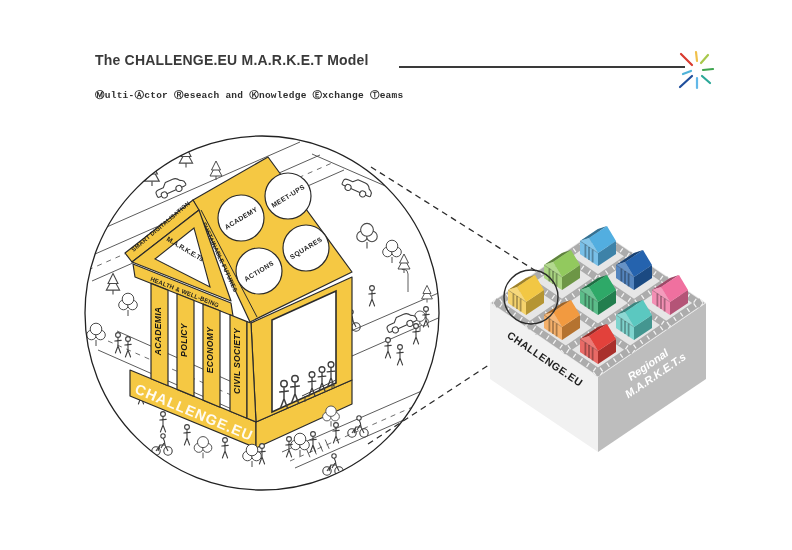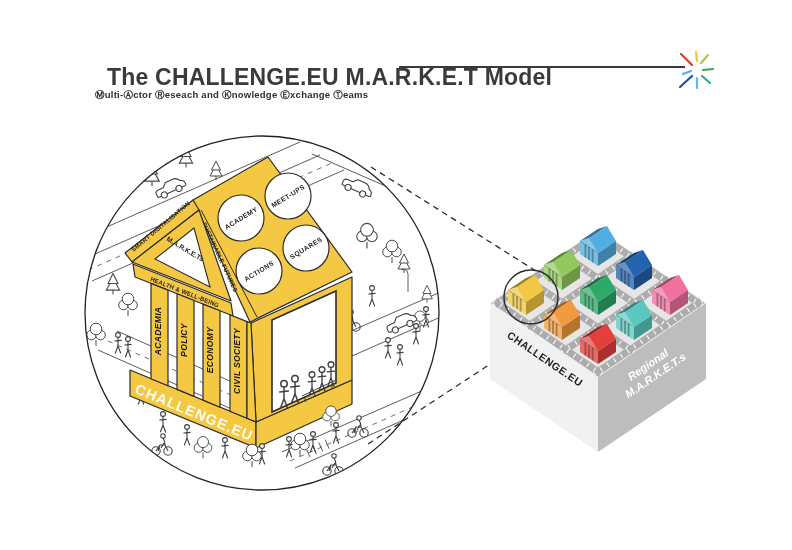--- a/index.html
+++ b/index.html
@@ -1,22 +1,22 @@
 <!DOCTYPE html>
 <html style="--yellow: #F5C843; --ink: #2B2B2B; --lineart: #4A4A4A; --face-left: #F1F1F1; --face-right: #BDBDBD; --face-top: #E6E6E6; --road: #ACACAC;"><head>
 <meta charset="utf-8">
 <style>
   html,body{margin:0;padding:0;background:#fff;}
   .stage{position:relative;width:792px;height:550px;background:#fff;overflow:hidden;
          font-family:"Liberation Sans","DejaVu Sans",sans-serif;}
-  .hdr-title{position:absolute;left:95px;top:52px;font-size:23px;font-weight:600;
-             color:#3A3A3A;letter-spacing:.2px;margin:12px;}
+  .hdr-title{position:absolute;left:95px;top:52px;font-size:14px;font-weight:600;
+             color:#3A3A3A;letter-spacing:.2px;margin:0;}
   .hdr-rule{position:absolute;left:399px;top:66px;width:286px;height:2px;background:#3a3a3a;}
   .hdr-sub{position:absolute;left:95px;top:89px;font-size:9.5px;font-weight:700;color:#2E2E2E;
-           letter-spacing:.25px;font-family:Liberation Sans, sans-serif;}
+           letter-spacing:.25px;font-family:Liberation Mono, monospace;}
   .burst{position:absolute;left:674px;top:46px;}
   svg{display:block;}
   .scene{position:absolute;left:0;top:0;}
   .lineart{stroke:var(--lineart);fill:none;stroke-width:.9;}
   .tline{stroke:#2B2B2B;stroke-width:1.2;stroke-linejoin:round;}
   .yfill{fill:var(--yellow);}
   text{font-family:"Liberation Sans","DejaVu Sans",sans-serif;}
   .roof-lab{font-size:6.8px;font-weight:700;letter-spacing:.4px;fill:#1d1d1d;}
   .edge-lab{font-size:6px;font-weight:700;letter-spacing:.2px;fill:#1d1d1d;}
   .col-lab{font-size:8.6px;font-weight:700;font-style:italic;fill:#151515;letter-spacing:.3px;}

